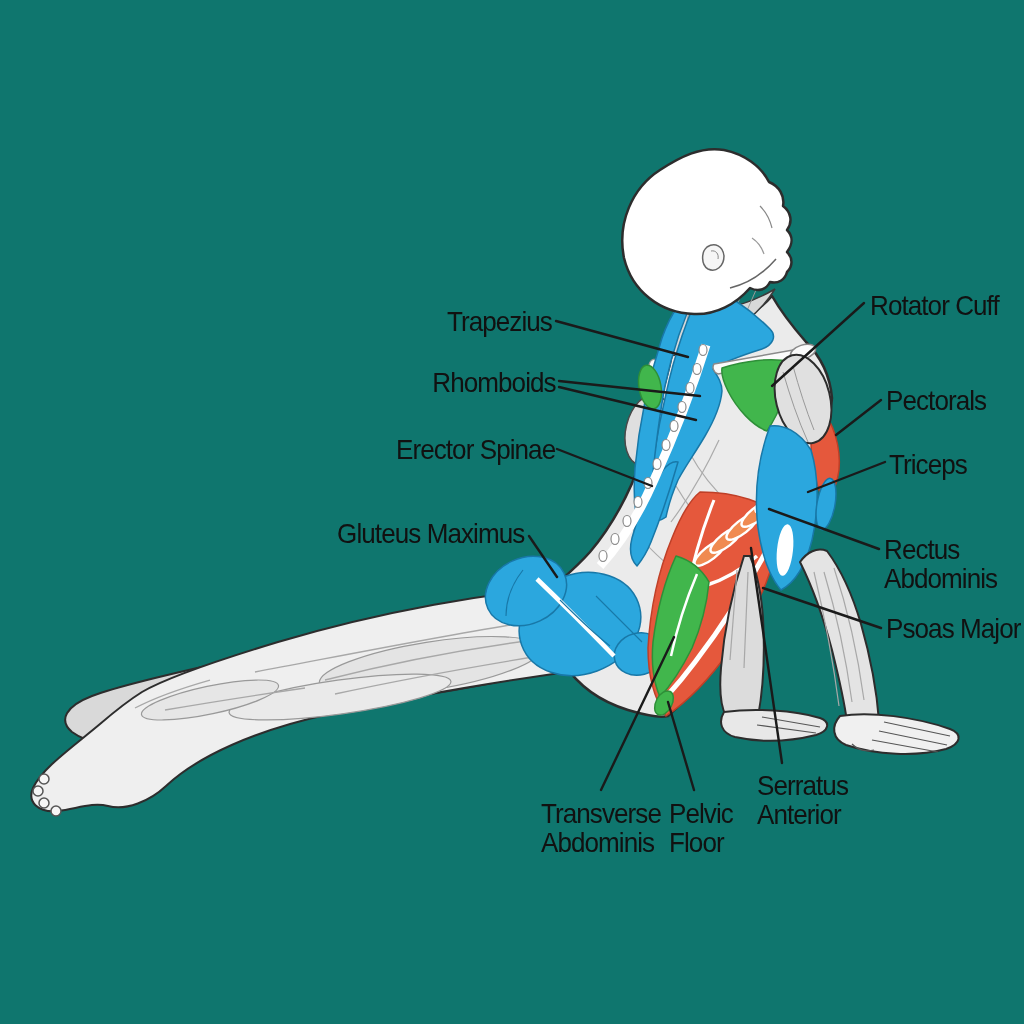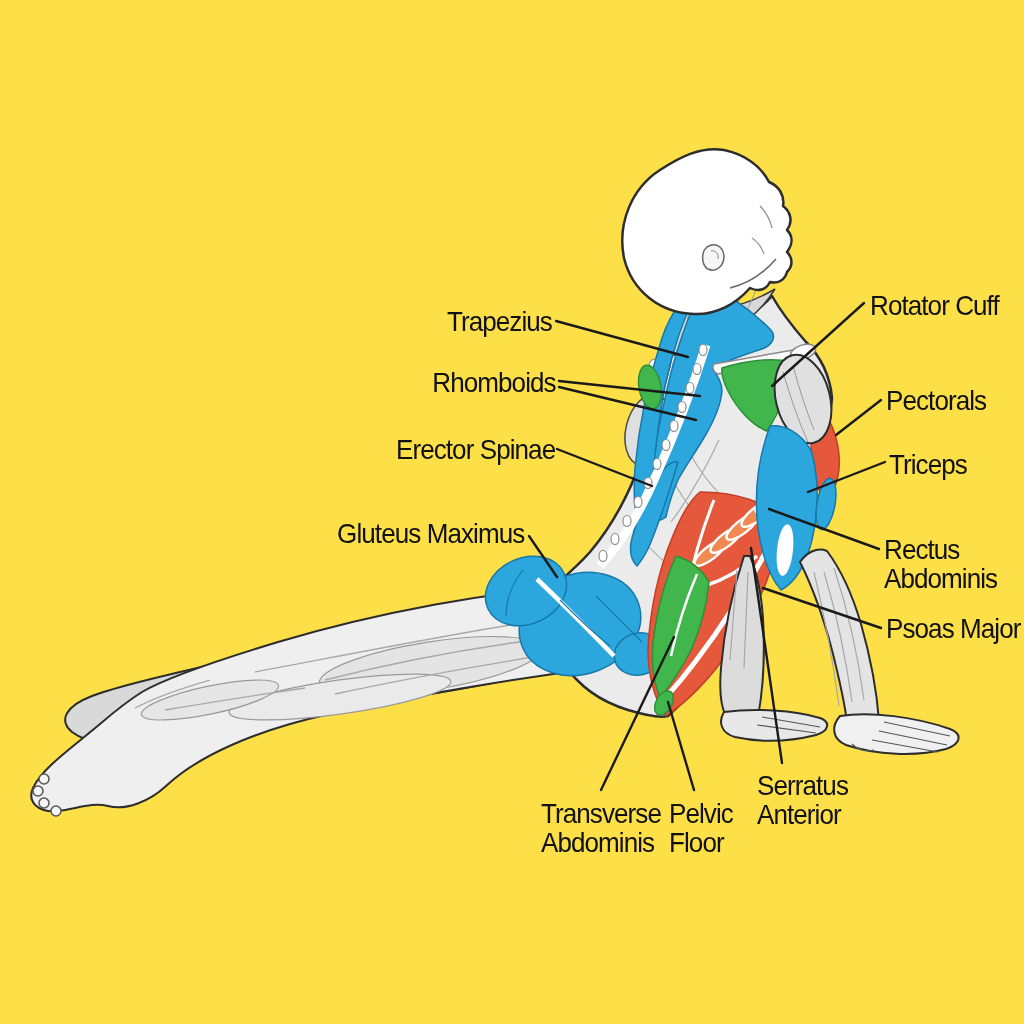--- a/index.html
+++ b/index.html
@@ -1,16 +1,16 @@
 <!DOCTYPE html>
 <html><head>
 <meta charset="utf-8">
 <style>
   html,body{margin:0;padding:0;background:#fff;}
-  #canvas{position:relative;width:1024px;height:1024px;background:#fde047;overflow:hidden;
+  #canvas{position:relative;width:1024px;height:1024px;background:#0f766e;overflow:hidden;
           font-family:"Liberation Sans",sans-serif;}
   #figure-svg{position:absolute;left:0;top:0;width:1024px;height:1024px;}
   .label{position:absolute;font-size:28px;line-height:29px;letter-spacing:-1px;
          color:#111;white-space:nowrap;font-weight:400;}
   .anchor-right{text-align:right;transform:scaleX(.93);transform-origin:100% 50%;}
   .anchor-left{transform:scaleX(.93);transform-origin:0 50%;}
   .ln{display:block;}
 </style>
 </head>
 <body>

